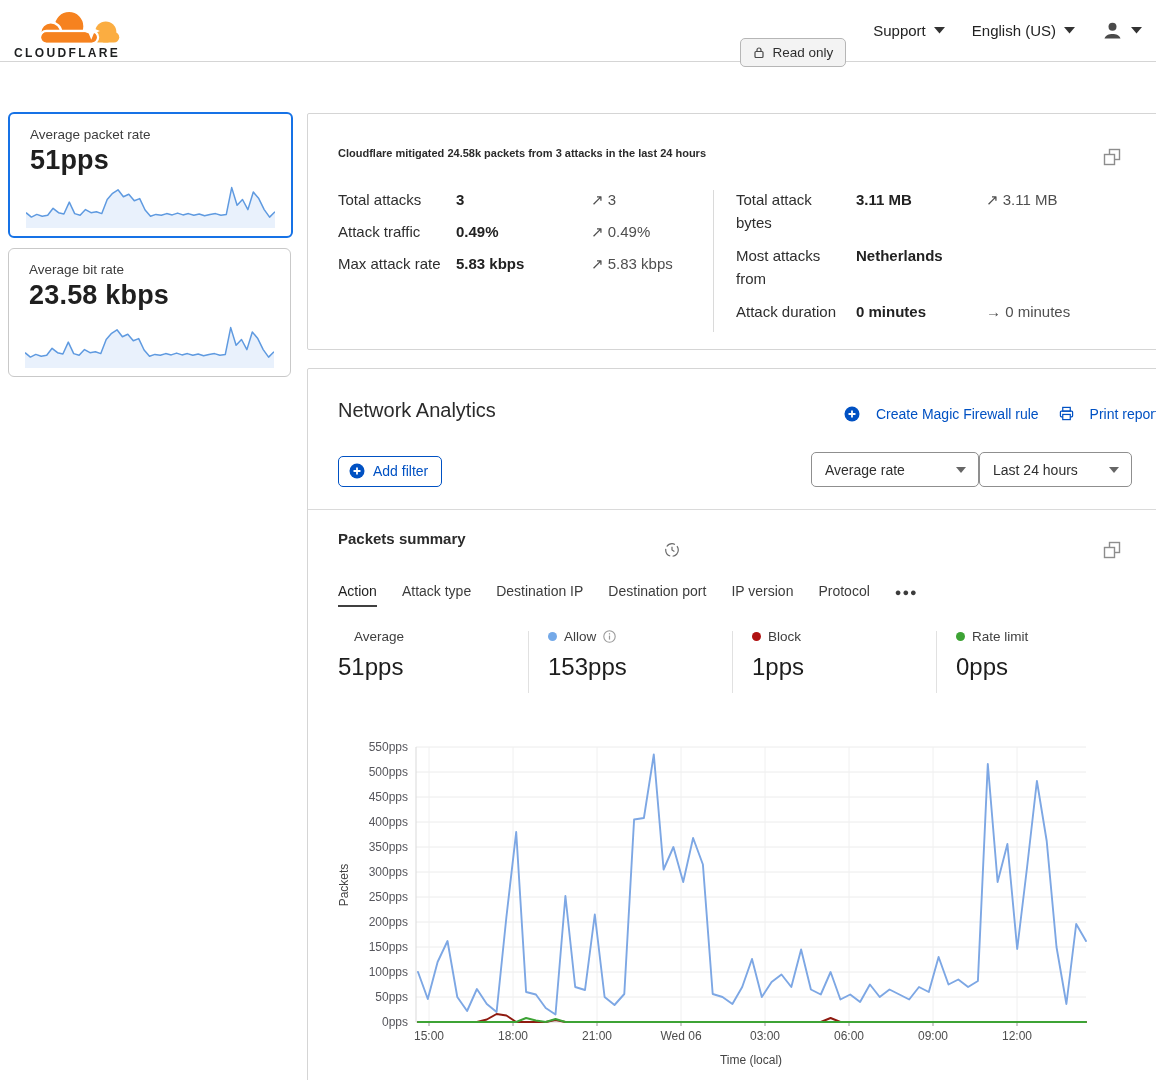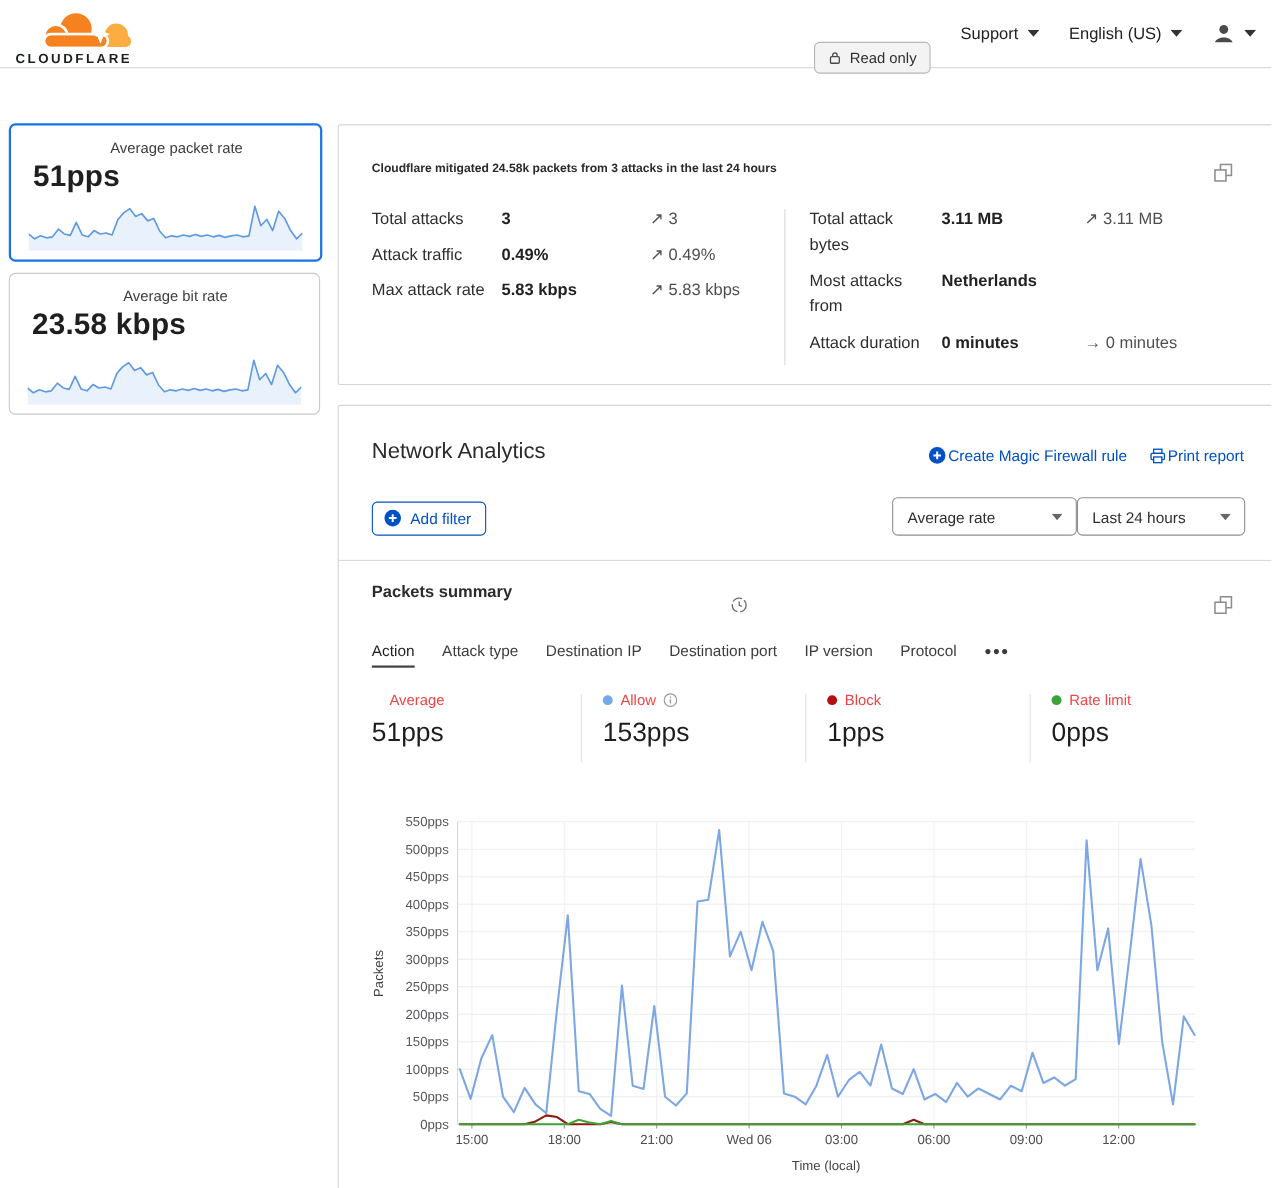--- a/index.html
+++ b/index.html
@@ -10,59 +10,59 @@
   .hdr{position:absolute;left:0;top:0;width:1156px;height:61px;background:#fff;border-bottom:1px solid #d5d5d5;}
   .logo{position:absolute;left:14px;top:4px;cursor:pointer}
   .hdr-right{position:absolute;right:14px;top:0;height:60px;display:flex;align-items:center;gap:27px;}
   .ro-badge{display:flex;align-items:center;gap:7px;padding:6px 12px;border:1px solid #b6b6b6;border-radius:5px;
             background:#f3f3f3;font-size:13.5px;color:#2f2f2f;margin-top:44px;}
   .menu-item{display:flex;align-items:center;gap:8px;font-size:15px;color:#222;cursor:pointer;}
   
   .metric-card{position:absolute;left:8px;width:281px;background:#fff;border:1px solid #c9c9c9;border-radius:6px;cursor:pointer;}
   #card-packet{top:112px;height:122px;border:2px solid #1672e6;}
   #card-bit{top:248px;height:127px;}
-  .mc-label{margin:13px 0 0 20px;font-size:13.5px;color:#3d3d3d;text-align:center;}
+  .mc-label{margin:13px 0 0 20px;font-size:13.5px;color:#3d3d3d;}
   .mc-value{margin:3px 0 0 20px;font-size:27px;font-weight:700;color:#1f1f1f;letter-spacing:.2px;}
   .mc-spark{position:absolute;left:16px;bottom:7px;}
   
   .panel{position:absolute;background:#fff;border:1px solid #d5d5d5;border-radius:2px;}
   #panel-attack{left:307px;top:113px;width:851px;height:235px;}
   #panel-na{left:307px;top:368px;width:851px;height:762px;}
   .expand-btn{position:absolute;cursor:pointer;}
   .summary-title{position:absolute;left:30px;top:33px;font-size:11px;font-weight:700;color:#2b2b2b;}
   .arow{position:absolute;font-size:15px;line-height:23px;}
   .arow .lbl{position:absolute;left:0;color:#2e2e2e;}
   .arow .val{position:absolute;font-weight:700;color:#222;}
   .arow .trend{position:absolute;color:#4f4f4f;white-space:nowrap;}
   .aleft .lbl{width:118px;} .aleft .val{left:118px;width:128px;} .aleft .trend{left:253px;}
   .aright .lbl{width:110px;} .aright .val{left:120px;width:125px;} .aright .trend{left:250px;}
   .vdiv{position:absolute;left:405px;top:76px;height:142px;width:1px;background:#dadada;}
   
   .na-title{position:absolute;left:30px;top:30px;font-size:20px;font-weight:500;color:#2b2b2b;}
   .na-links{position:absolute;left:536px;top:37px;display:flex;gap:20px;font-size:14px;color:#0051c3;}
-  .na-link{display:flex;align-items:center;gap:2px;cursor:pointer;white-space:nowrap;}
+  .na-link{display:flex;align-items:flex-start;gap:16px;cursor:pointer;white-space:nowrap;}
   .btn-addfilter{position:absolute;left:30px;top:87px;display:flex;align-items:center;gap:8px;
       border:1px solid #0051c3;border-radius:5px;background:#fff;color:#0051c3;font-size:14px;
       padding:6px 13px 7px 10px;cursor:pointer;font-family:inherit;}
   .dd{position:absolute;top:83px;height:35px;border:1px solid #8f8f8f;border-radius:5px;background:#fff;
       display:flex;align-items:center;font-size:14px;color:#2f2f2f;cursor:pointer;box-sizing:border-box;}
   .dd .dd-val{margin-left:13px;flex:1;}
   .dd .dd-caret{margin-right:12px;}
   #dd-metric{left:503px;width:168px;} #dd-time{left:671px;width:153px;}
   .hdiv{position:absolute;left:0;width:851px;top:140px;height:1px;background:#dadada;}
   .ps-title{position:absolute;left:30px;top:161px;font-size:15px;font-weight:700;color:#2b2b2b;}
   .about-badge{position:absolute;left:163px;top:169px;height:27px;border-radius:14px;background:#ebe8fb;
       color:#4136c0;font-size:13px;display:flex;align-items:center;gap:7px;padding:0 13px;cursor:pointer;}
   .clock-btn{position:absolute;left:356px;top:173px;cursor:pointer;}
   .tabs{position:absolute;left:30px;top:214px;display:flex;gap:25px;font-size:14px;color:#3c3c3c;}
   .tab{cursor:pointer;padding-bottom:6px;}
   .tab.active{color:#1f1f1f;border-bottom:2px solid #404040;}
   .tab-more{cursor:pointer;letter-spacing:1px;color:#3c3c3c;font-size:11px;padding-top:3px;}
   .pstat{position:absolute;top:260px;width:185px;}
-  .pstat .ln1{display:flex;align-items:center;gap:7px;font-size:13.5px;color:#ef4444;}
+  .pstat .ln1{display:flex;align-items:center;gap:7px;font-size:13.5px;color:#404040;}
   .dot{width:9px;height:9px;border-radius:50%;}
   .pstat .pval{margin-top:9px;font-size:24px;font-weight:500;color:#1d1d1d;}
   .psdiv{position:absolute;top:262px;height:62px;width:1px;background:#e1e1e1;}
   #chart{position:absolute;left:23px;top:362px;}
 </style>
 </head>
 <body>
 
 <div class="app">
 

